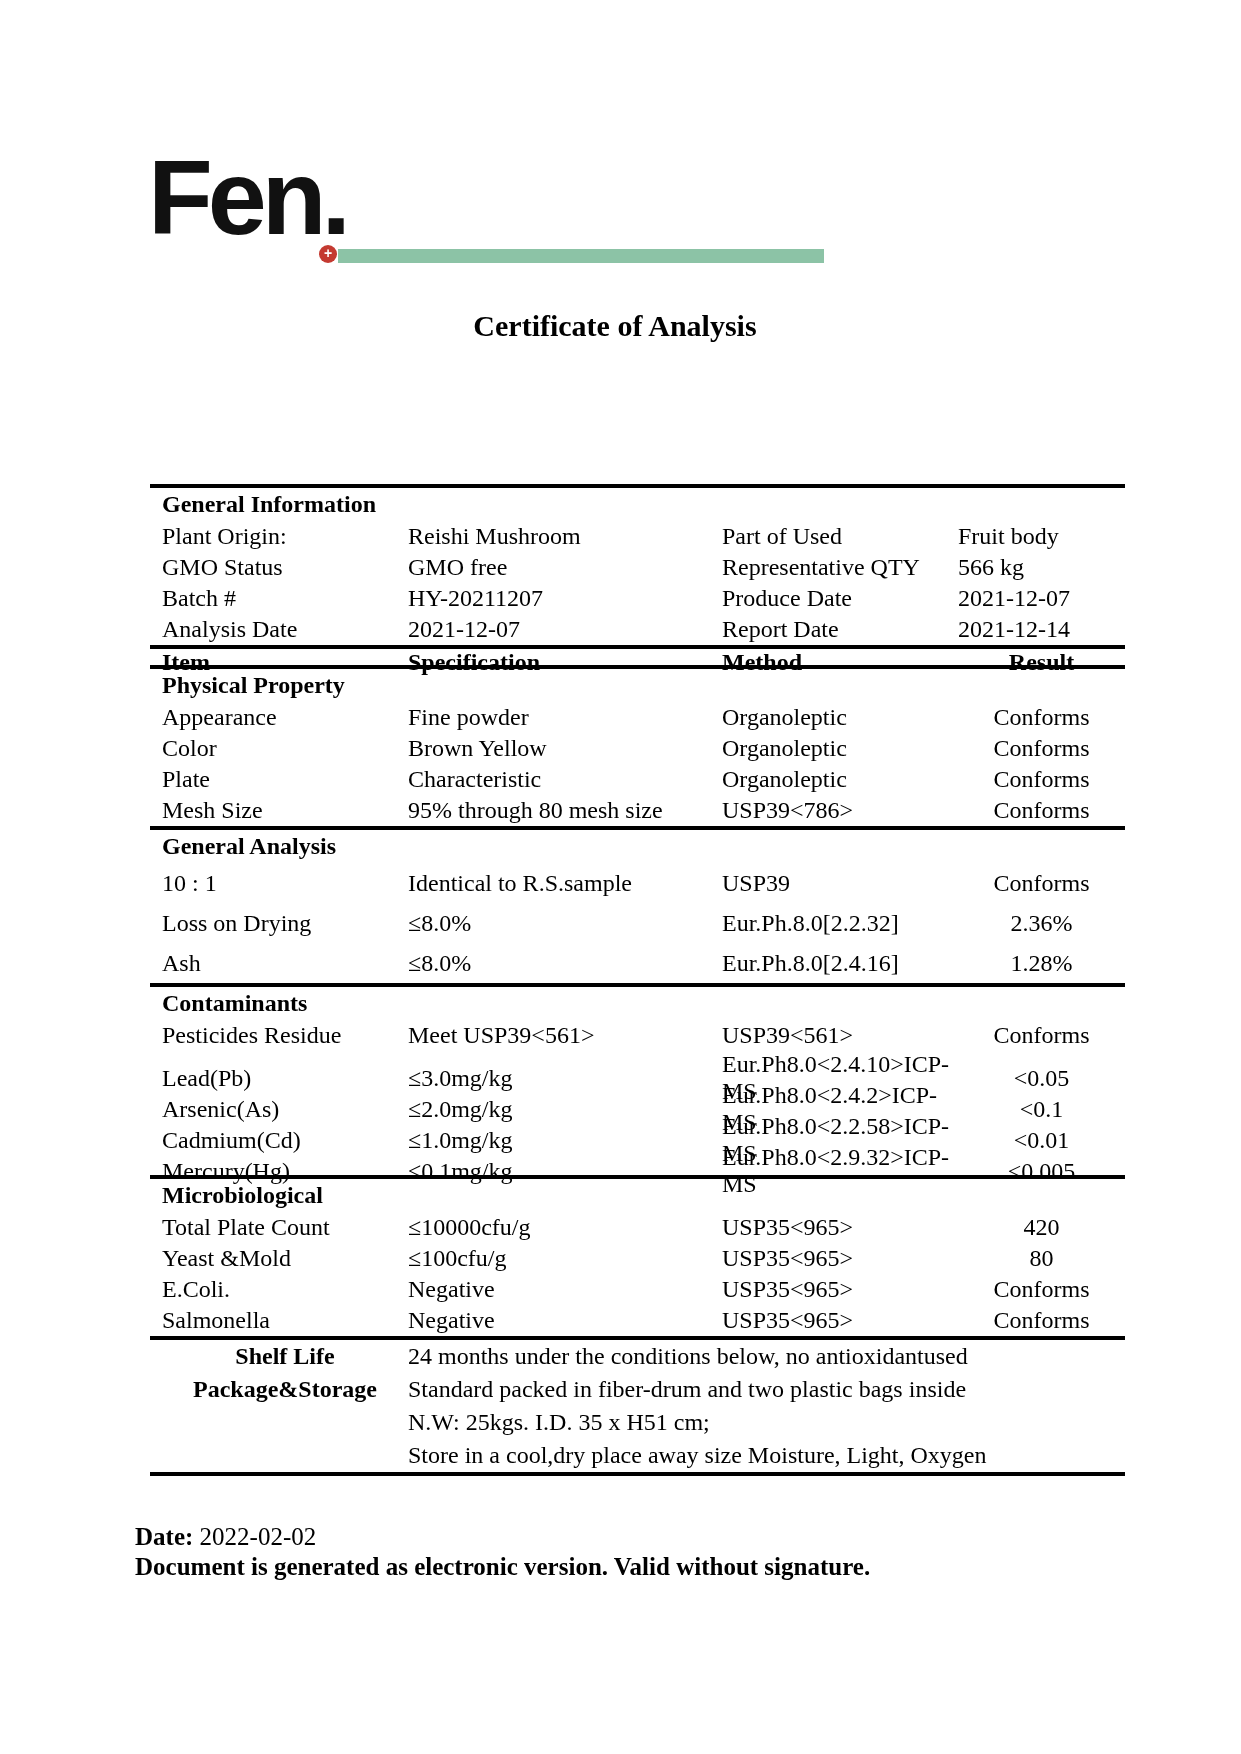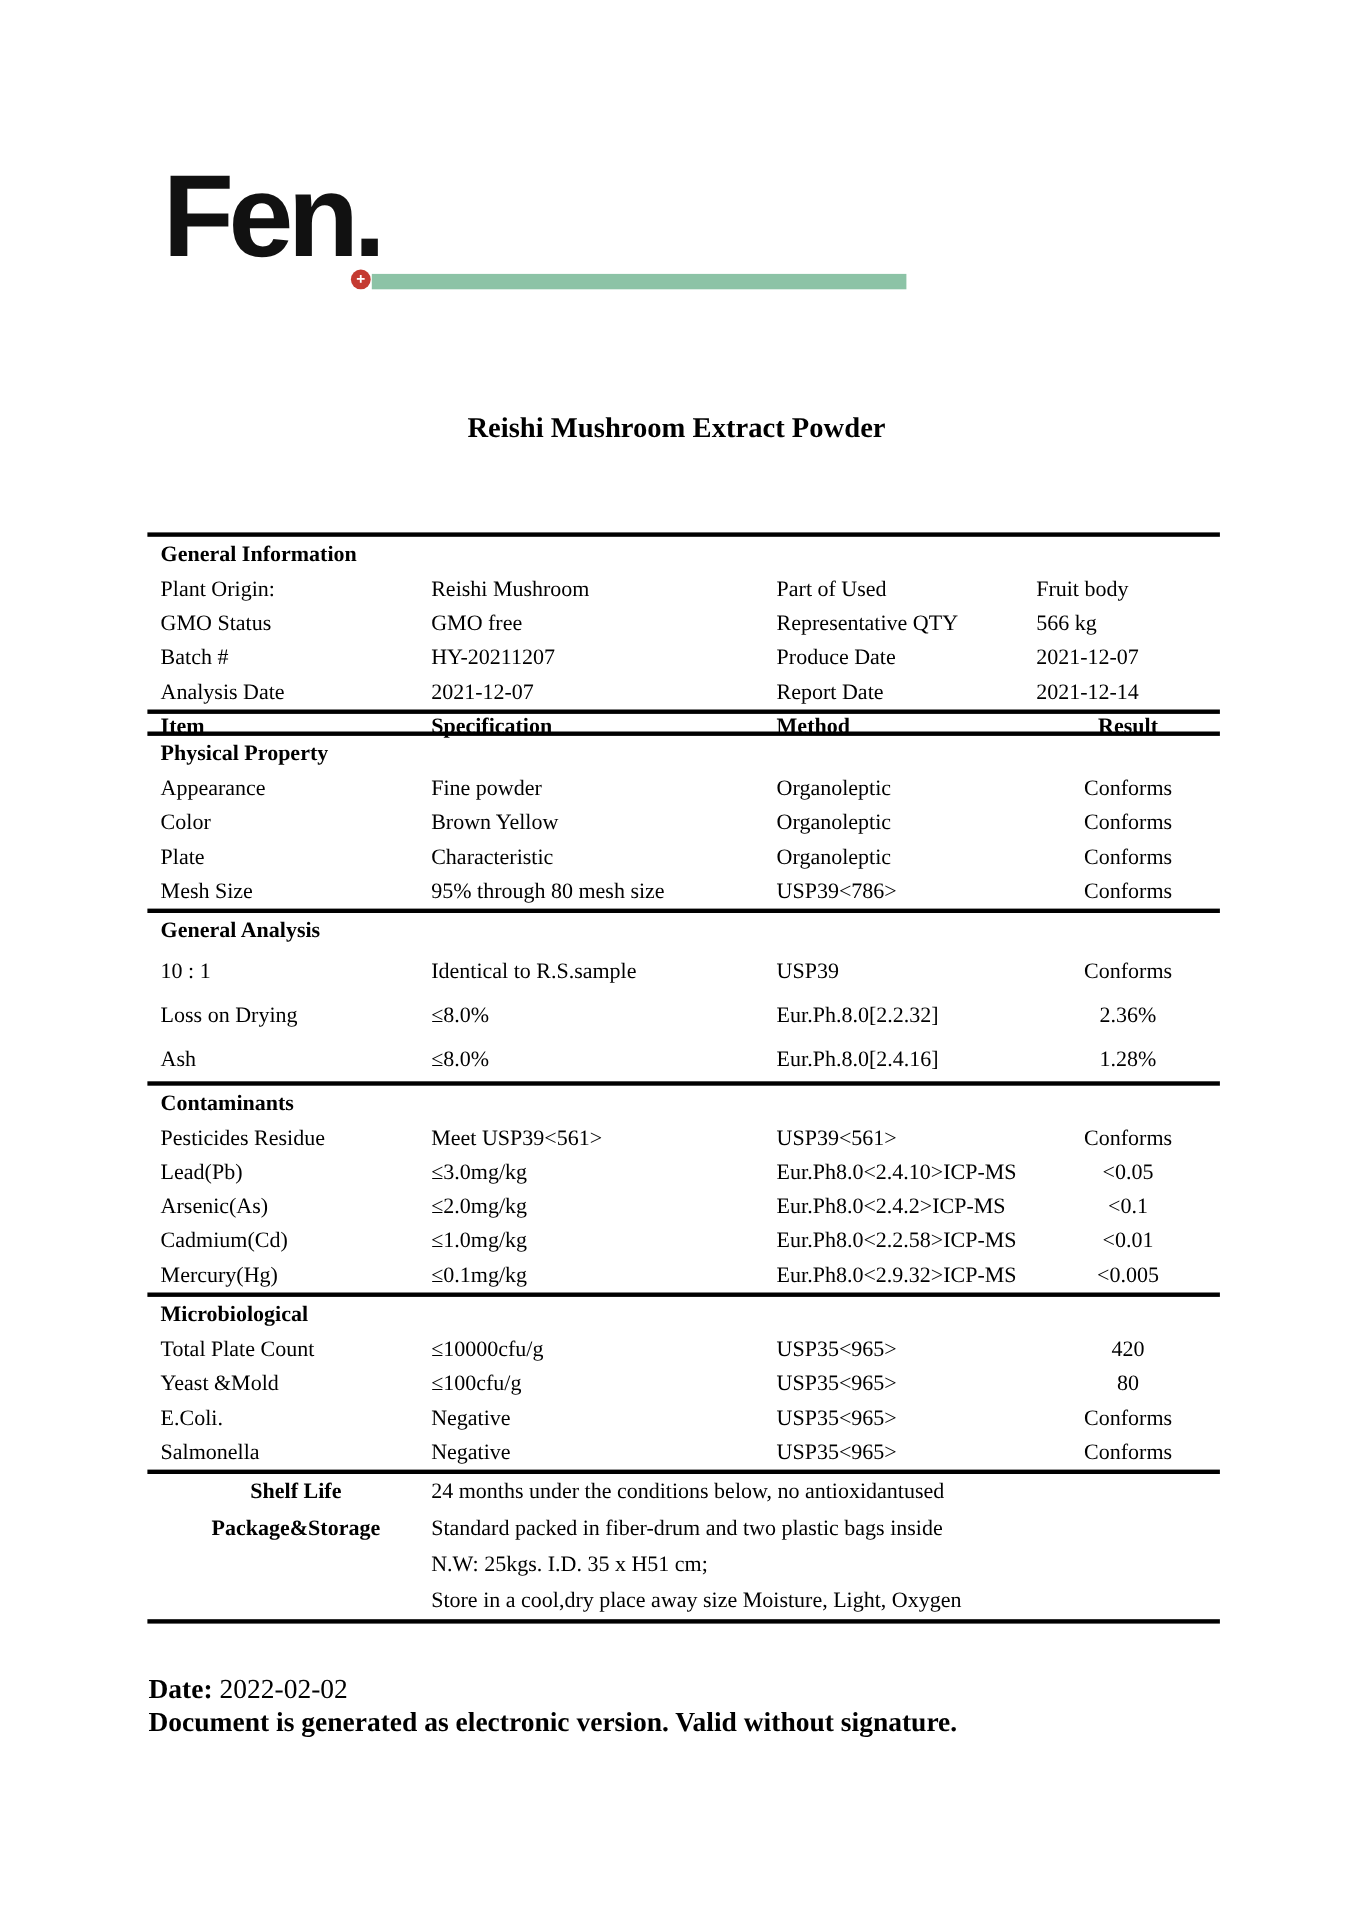--- a/index.html
+++ b/index.html
@@ -42,21 +42,21 @@
     text-align:center;
     font-size:30px; font-weight:bold;
   }
   .doc-subtitle {
     position:absolute; left:115px; top:370px; width:1000px;
     text-align:center;
     font-size:26px; font-weight:bold;
   }
 
   
-  .coa-table { position:absolute; left:134px; top:480px; width:975px; font-size:20px; }
+  .coa-table { position:absolute; left:150px; top:480px; width:975px; font-size:24px; }
   .rule { height:4px; background:#000; }
   .sec-heading {
     height:33px; display:flex; align-items:center;
     padding-left:12px; font-weight:bold;
   }
   .trow {
     display:grid;
     grid-template-columns:258px 314px 236px 167px;
     height:31px; align-items:center;
   }
@@ -80,21 +80,21 @@
 <body>
 
 <div class="page">
 
   <div class="logo-block">
     <span class="logo-text" style="color: rgb(17, 17, 17);">Fen.</span>
     <span class="logo-plus" style="background: rgb(196, 58, 49); color: rgb(255, 255, 255);">+</span>
     <span class="logo-bar" style="background: rgb(140, 195, 166);"></span>
   </div>
 
-  <div class="doc-subtitle">Reishi Mushroom Extract Powder</div>
+  <div class="doc-title">Certificate of Analysis</div>
 
   <div class="coa-table">
 
     <div class="rule"></div>
 
     <div class="sec-heading">General Information</div>
 
     <div class="trow">
       <span class="c1">Plant Origin:</span>
       <span class="c2">Reishi Mushroom</span>

